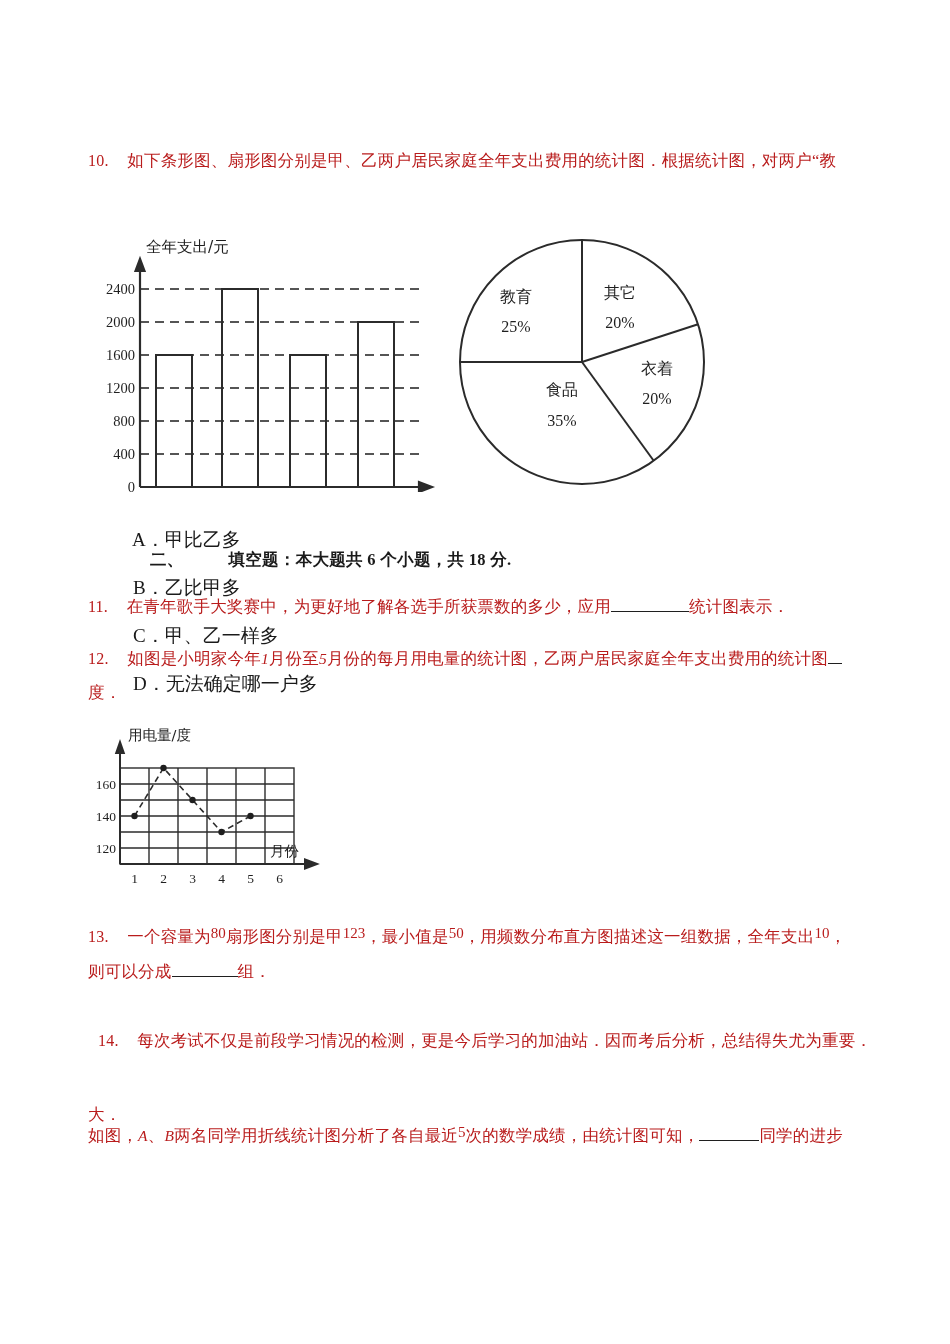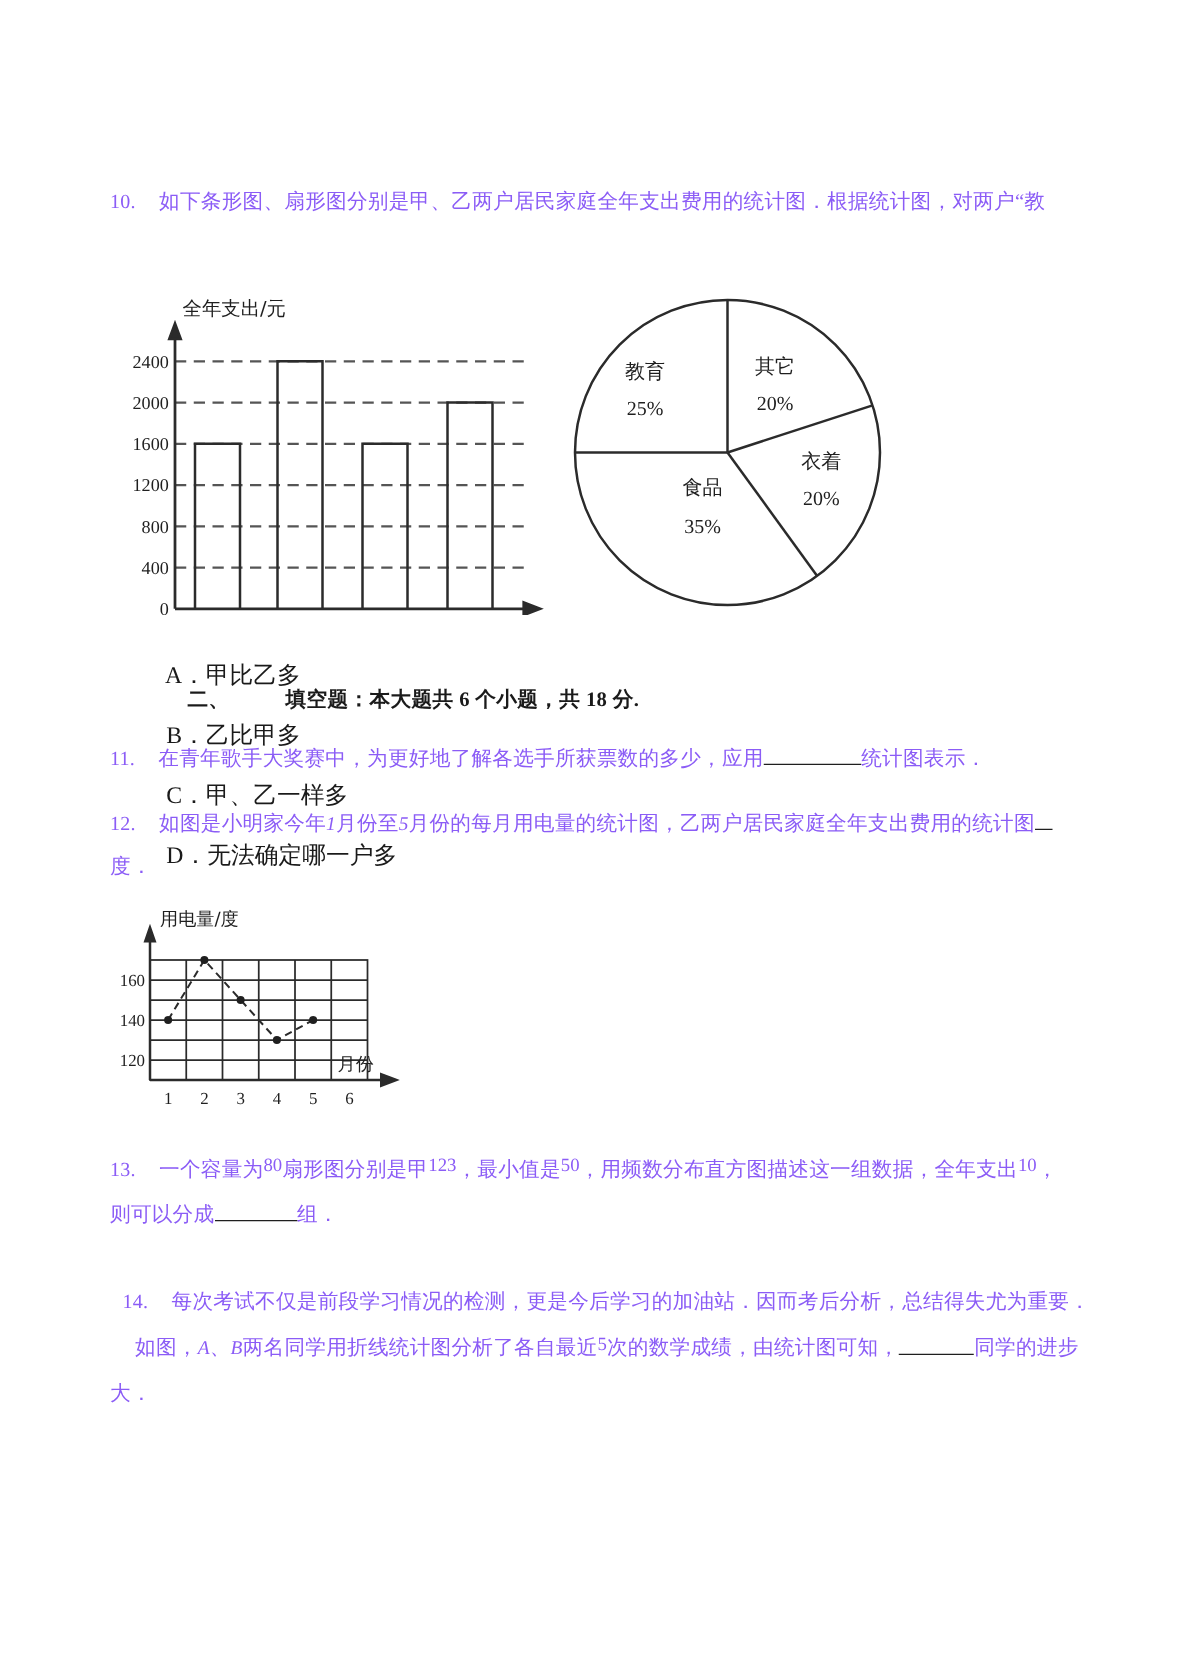--- a/index.html
+++ b/index.html
@@ -18,21 +18,21 @@
   .page {
     position: absolute;
     left: 0; top: 0;
     width: 950px;
     height: 1344px;
   }
   .q {
     position: absolute;
     font-size: 16.5px;
     line-height: 1.55;
-    color: #8b5cf6;
+    color: #b91c1c;
     letter-spacing: 0.2px;
   }
   .qnum {
     font-family: "Liberation Serif", serif;
     font-size: 16px;
   }
   .blank-line {
     display: inline-block;
     border-bottom: 1.3px solid #1f1f1f;
     vertical-align: baseline;
@@ -243,20 +243,20 @@
   </div>
   <div class="q" style="left:88px; top:959px;">
     <span>则可以分成</span><span class="blank-line" style="width:66px;height:16px;"></span><span>组．</span>
   </div>
 
   <div class="q" style="left:88px; top:1028px; width:810px;margin-left:10px;">
     <span class="qnum">14.</span>
     <span style="display:inline-block;width:10px"></span>
     <span>每次考试不仅是前段学习情况的检测，更是今后学习的加油站．因而考后分析，总结得失尤为重要．</span>
   </div>
-  <div class="q" style="left:88px; top:1065px; width:810px;margin-left:20px;">
+  <div class="q" style="left:88px; top:1121px; width:810px;">
     <span>如图，</span><span class="ital">A</span><span>、</span><span class="ital">B</span><span>两名同学用折线统计图分析了各自最近</span><span class="sup">5</span><span>次的数学成绩，由统计图可知，</span><span class="blank-line" style="width:60px;height:16px;"></span><span>同学的进步</span>
   </div>
   <div class="q" style="left:88px; top:1102px;">
     <span>大．</span>
   </div>
 
 </div>
 
 </body></html>

